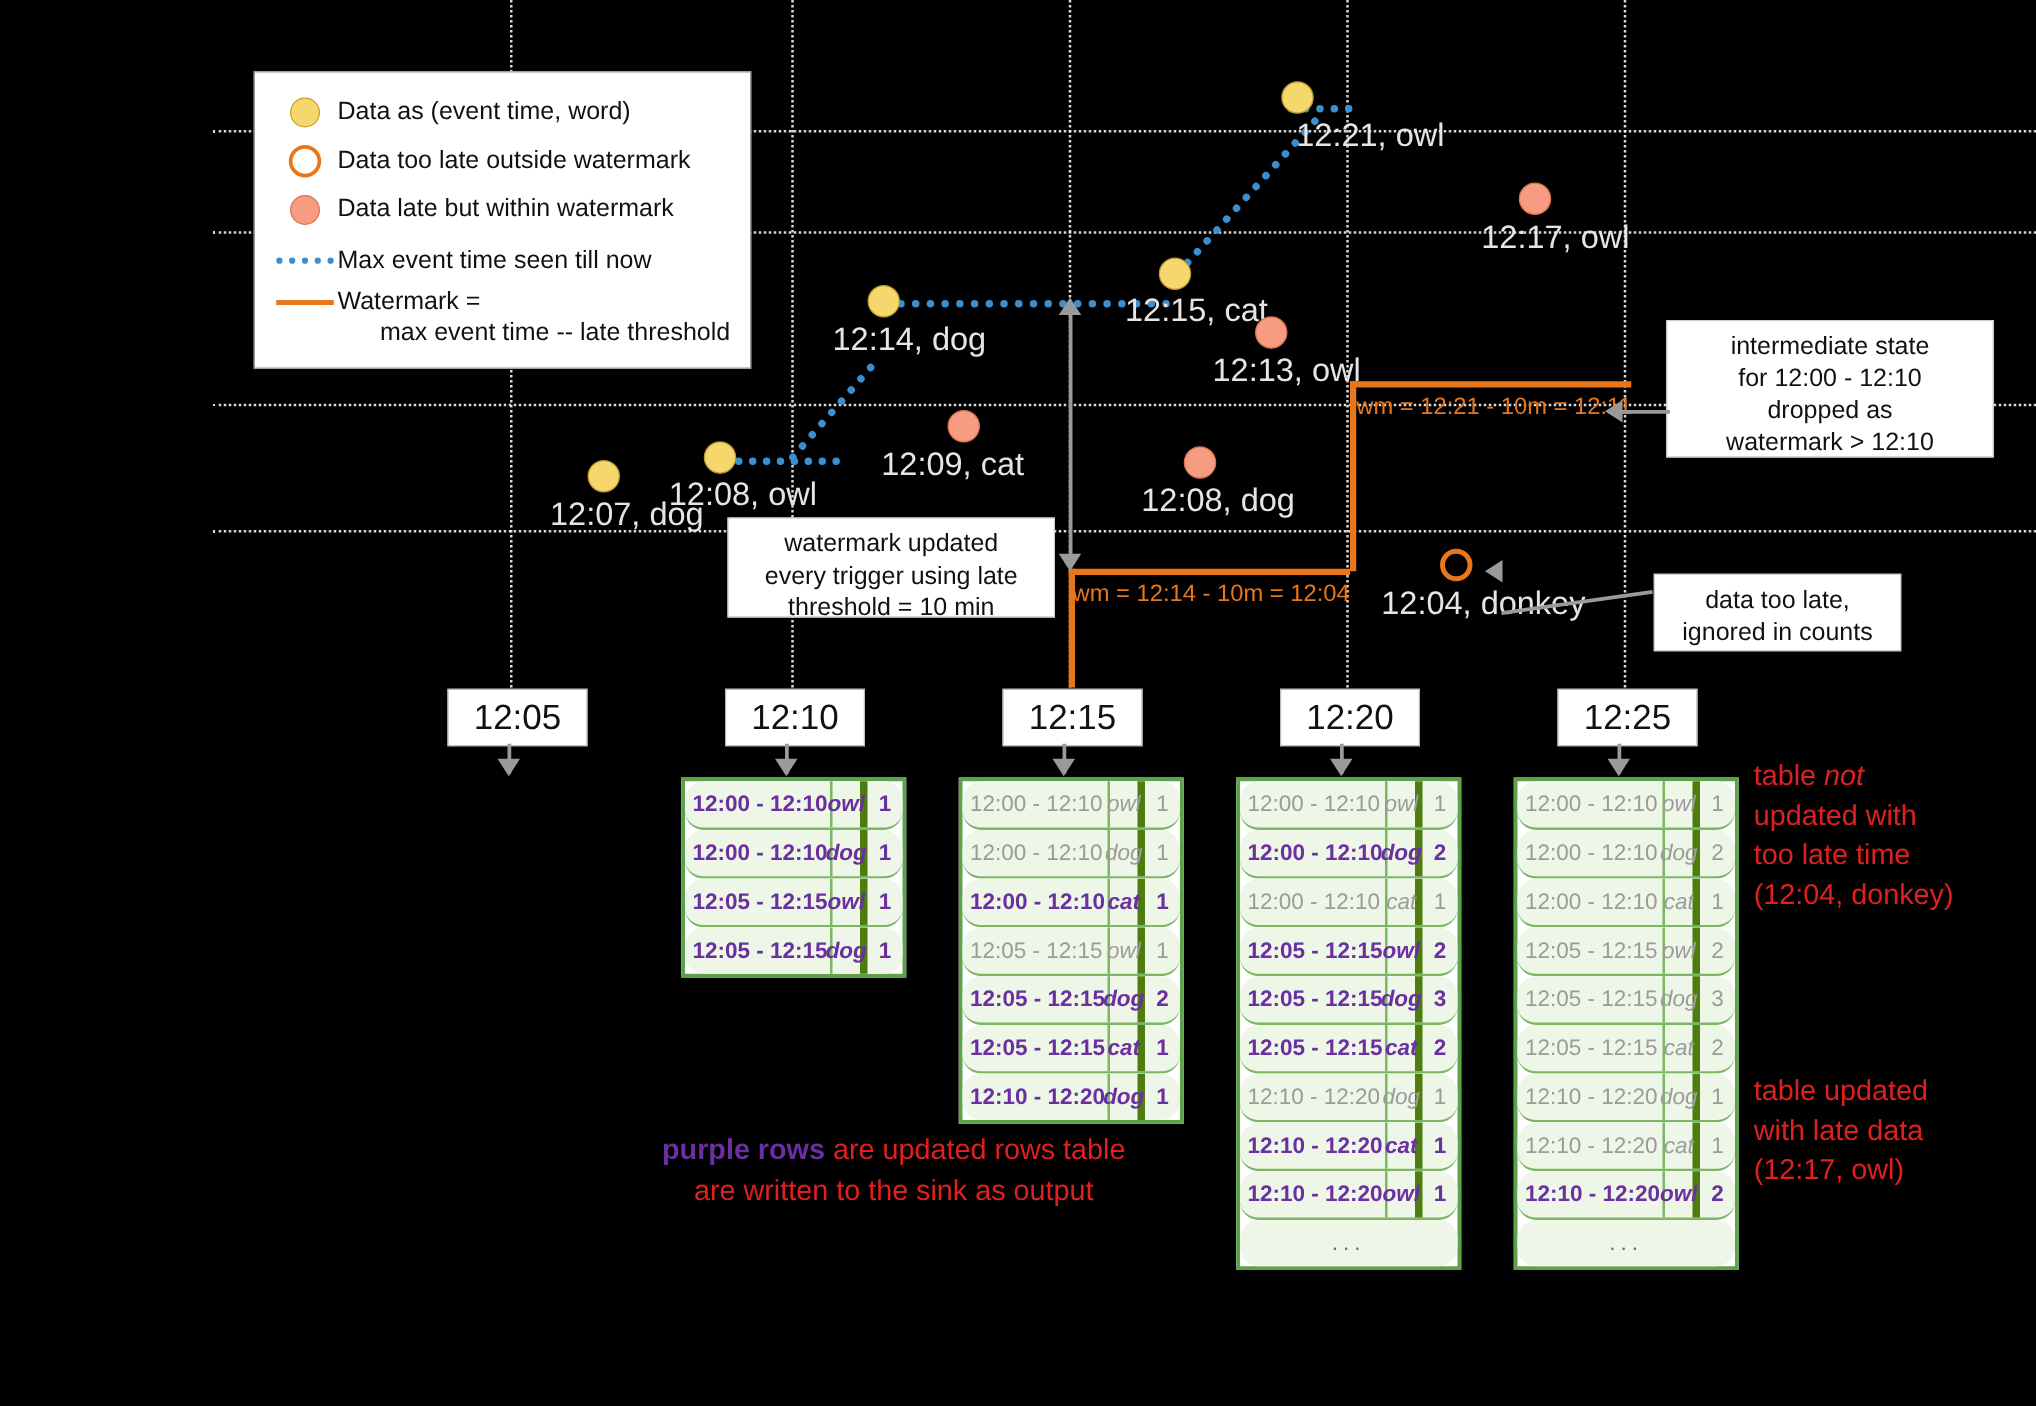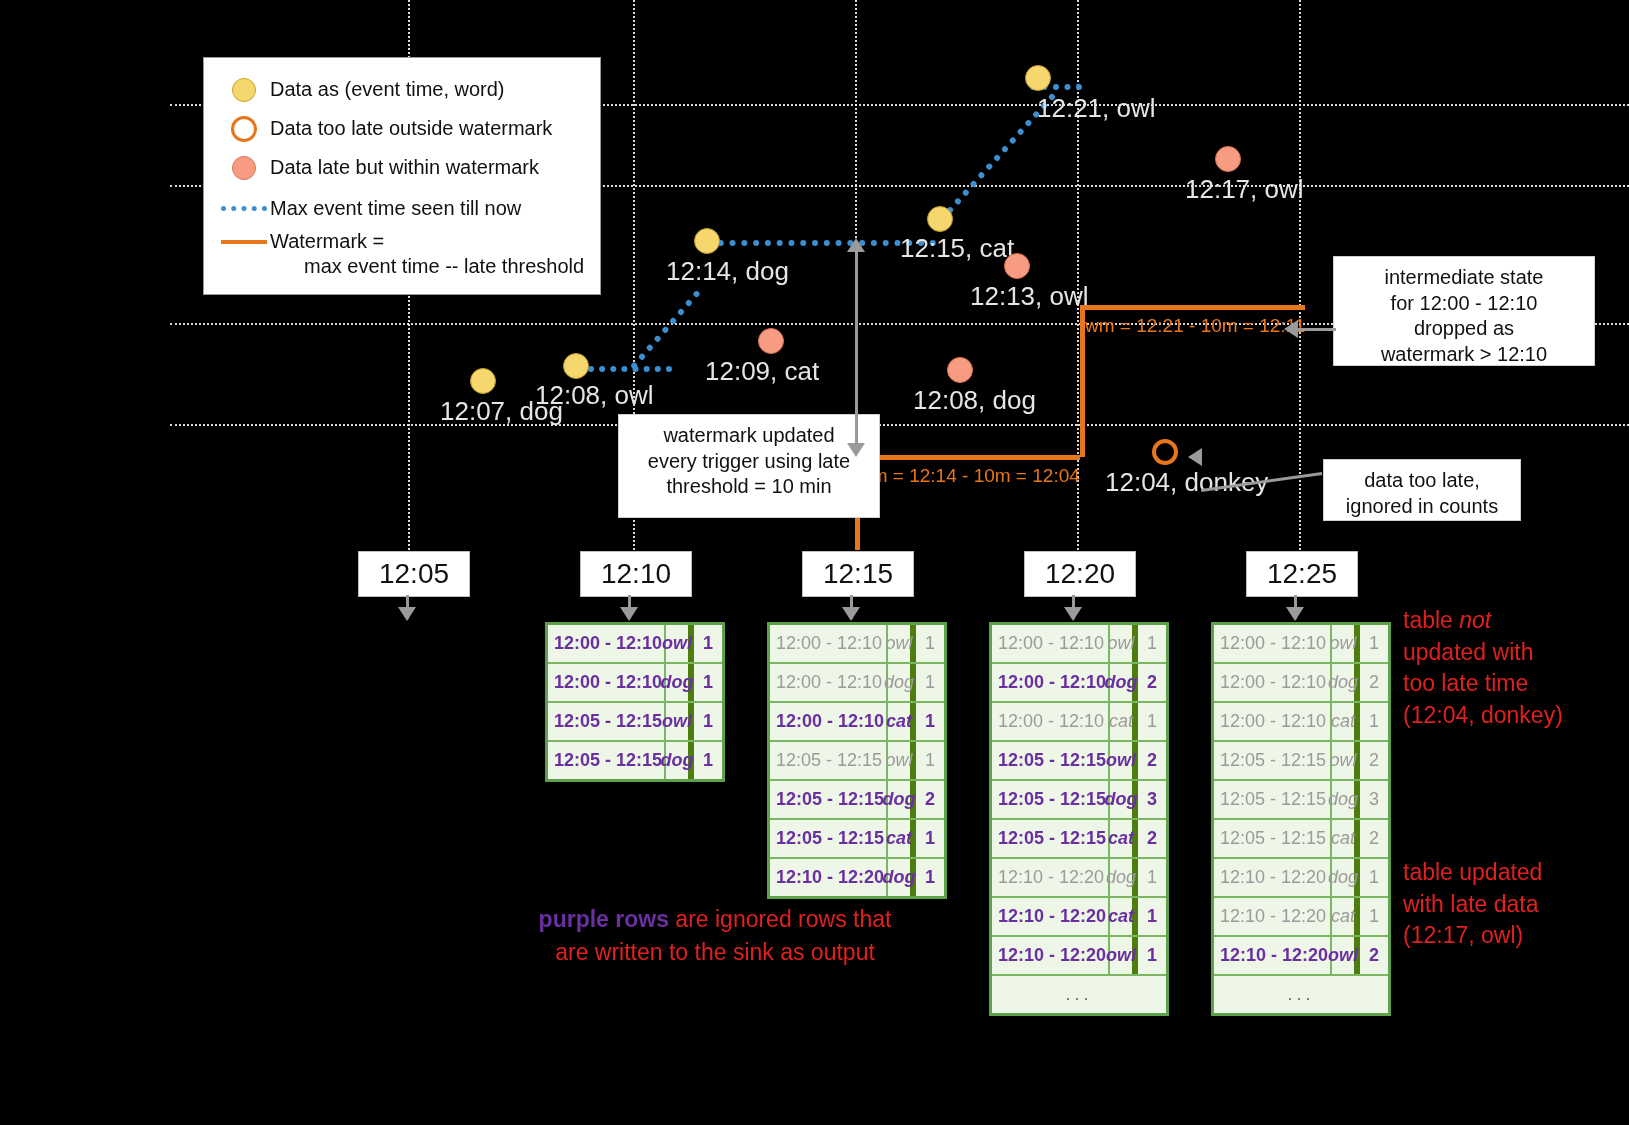--- a/index.html
+++ b/index.html
@@ -185,20 +185,21 @@
     border: 3px solid #5da14a;
     background: #ffffff;
     box-sizing: border-box;
   }
   .trow {
     display: flex;
     align-items: stretch;
     border-bottom: 2px solid #7bb662;
     height: 37px;
     background: #eef6e7;
+    border-radius: 15px;
   }
   .trow:last-child { border-bottom: none; }
   .c-range {
     flex: none;
     width: 118px;
     display: flex; align-items: center;
     padding-left: 6px;
     font-size: 18px;
     border-right: 2px solid #7bb662;
     box-sizing: border-box;
@@ -352,21 +353,21 @@
 
   <div class="callout center" style="left:1333px; top:256px; width:262px; height:110px;">
     <div>intermediate state</div>
     <div>for 12:00 - 12:10</div>
     <div>dropped as</div>
     <div>watermark &gt; 12:10</div>
   </div>
   <div class="arrow-h" style="left:1296px; top:328px; width:40px;"></div>
   <div class="arrow-head-left" style="left:1284px; top:320px;"></div>
 
-  <div class="callout center" style="left:582px; top:414px; width:262px; height:104px;margin-left:36px;">
+  <div class="callout center" style="left:582px; top:414px; width:262px; height:80px;">
     <div>watermark updated</div>
     <div>every trigger using late</div>
     <div>threshold = 10 min</div>
   </div>
 
   <div class="arrow-v" style="left:855px; top:248px; height:200px;"></div>
   <div class="arrow-head-up" style="left:847px; top:238px;"></div>
   <div class="arrow-head-down" style="left:847px; top:443px;"></div>
 
   <div class="callout center" style="left:1323px; top:459px; width:198px; height:62px;">
@@ -564,18 +565,18 @@
   </div>
 
   <div class="note-red" style="left:1403px; top:857px; width:220px;">
     <div>table updated</div>
     <div>with late data</div>
     <div>(12:17, owl)</div>
   </div>
 
   <div class="note-bottom" style="left:500px; top:903px; width:430px;">
     <div>
-      <span class="pp">purple rows</span><span> are ignored rows that</span>
+      <span class="pp">purple rows</span><span> are updated rows table</span>
     </div>
     <div>are written to the sink as output</div>
   </div>
 
 </div>
 
 </body></html>

